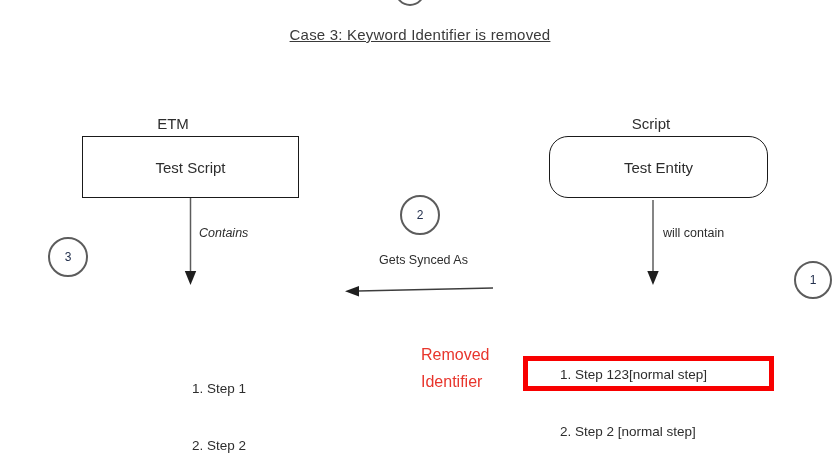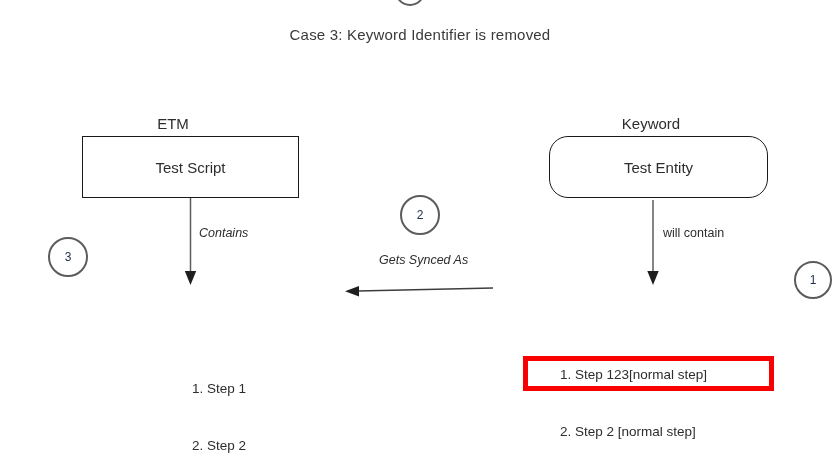--- a/index.html
+++ b/index.html
@@ -11,36 +11,37 @@
     color:#303030;
     overflow:hidden;
   }
   .abs{position:absolute;}
   svg.connectors{position:absolute;left:0;top:0;width:840px;height:467px;pointer-events:none;}
 
   .page-title{
     left:0;top:26px;width:840px;
     text-align:center;font-size:15px;color:#3a3a3a;
     letter-spacing:0.2px;
+    text-decoration:underline;
   }
   .system-label{
     top:99px;font-size:15px;color:#2d2d2d;
     transform:translateX(-50%);white-space:nowrap;margin-top:16px;
   }
   .node-box{
     top:136px;height:62px;
     border:1px solid #1a1a1a;background:#ffffff;
     display:flex;align-items:center;justify-content:center;
     font-size:15px;color:#2d2d2d;box-sizing:border-box;
   }
   .etm-box{left:82px;width:217px;}
   .zephyr-box{left:549px;width:219px;border-radius:19px;}
   .edge-label{font-size:12.5px;color:#2d2d2d;white-space:nowrap;}
   .contains-label{left:199px;top:226px;font-style:italic;}
-  .sync-label{left:379px;top:253px;font-style:italic;}
+  .sync-label{left:379px;top:253px;}
   .willcontain-label{left:663px;top:226px;}
 
   .badge-num{
     font-size:12px;color:#23304d;
     transform:translate(-50%,-50%);
   }
   .steps{
     font-size:13.5px;color:#2d2d2d;line-height:19px;white-space:pre;
   }
   .steps-left{left:192px;top:341px;}
@@ -77,21 +78,21 @@
     <polygon points="345,291.3 359,286 359,296.4" fill="#1f1f1f"></polygon>
 
     <circle cx="68" cy="257" r="19" fill="#ffffff" stroke="#5c5c5c" stroke-width="2"></circle>
     <circle cx="420" cy="215" r="19" fill="#ffffff" stroke="#5c5c5c" stroke-width="2"></circle>
     <circle cx="813" cy="280" r="18" fill="#ffffff" stroke="#5c5c5c" stroke-width="2"></circle>
   </svg>
 
   <div class="abs page-title">Case 3: Keyword Identifier is removed</div>
 
   <div class="abs system-label" style="left:173px;">ETM</div>
-  <div class="abs system-label" style="left:651px;">Keyword</div>
+  <div class="abs system-label" style="left:651px;">Script</div>
 
   <div class="abs node-box etm-box">
     <span>Test Script</span>
   </div>
   <div class="abs node-box zephyr-box">
     <span>Test Entity</span>
   </div>
 
   <div class="abs edge-label contains-label">Contains</div>
   <div class="abs edge-label sync-label">Gets Synced As</div>
@@ -111,14 +112,18 @@
   <div class="abs steps steps-right">
     <div>1. Step 123[normal step]</div>
     <div>2. Step 2 [normal step]</div>
     
     
     
   </div>
 
   <div class="abs highlight-rect"></div>
 
+  <div class="abs annotation">
+    <div>Removed</div>
+    <div>Identifier</div>
+  </div>
 
 </div>
 
 </body></html>

